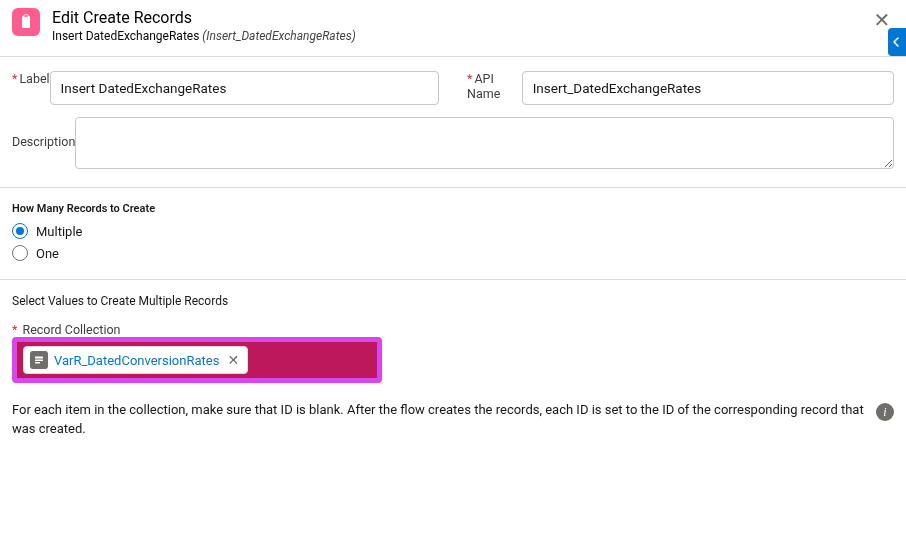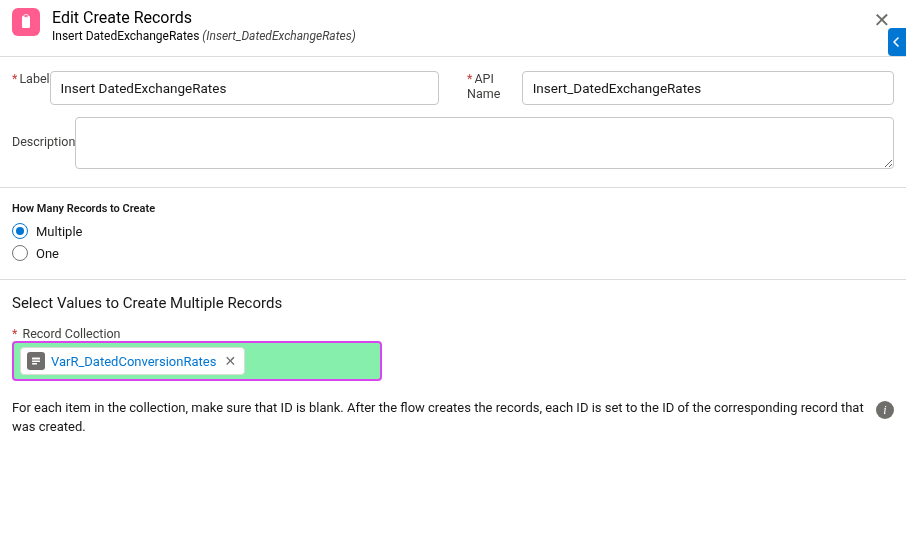--- a/index.html
+++ b/index.html
@@ -98,32 +98,32 @@
     width:16px; height:16px; border-radius:50%;
     border:1px solid #747474;
     display:flex; align-items:center; justify-content:center;
     background:#fff;
     flex:0 0 16px;
   }
   .radio.checked { border-color:#0176d3; border-width:1px; }
   .radio.checked .dot { width:8px; height:8px; border-radius:50%; background:#0176d3; }
   .radio-label { font-size:13px; color:#181818; }
   .section-heading {
-    font-size: 15px;
+    font-size: 12px;
     font-weight: 400;
     color:#181818;
     margin-bottom: 14px;
   }
   .lookup {
-    border:2px solid #d946ef;
+    border:5px solid #d946ef;
     border-radius:4px;
     padding: 4px 6px;
     display:flex; align-items:flex-start;
     width: 370px;
-    background:#86efac;
+    background:#be185d;
   }
   .pill {
     display:flex; align-items:center;
     border:1px solid #dddbda;
     border-radius:4px;
     padding: 4px 6px;
     gap:6px;
     background:#fff;
   }
   .pill-icon {

